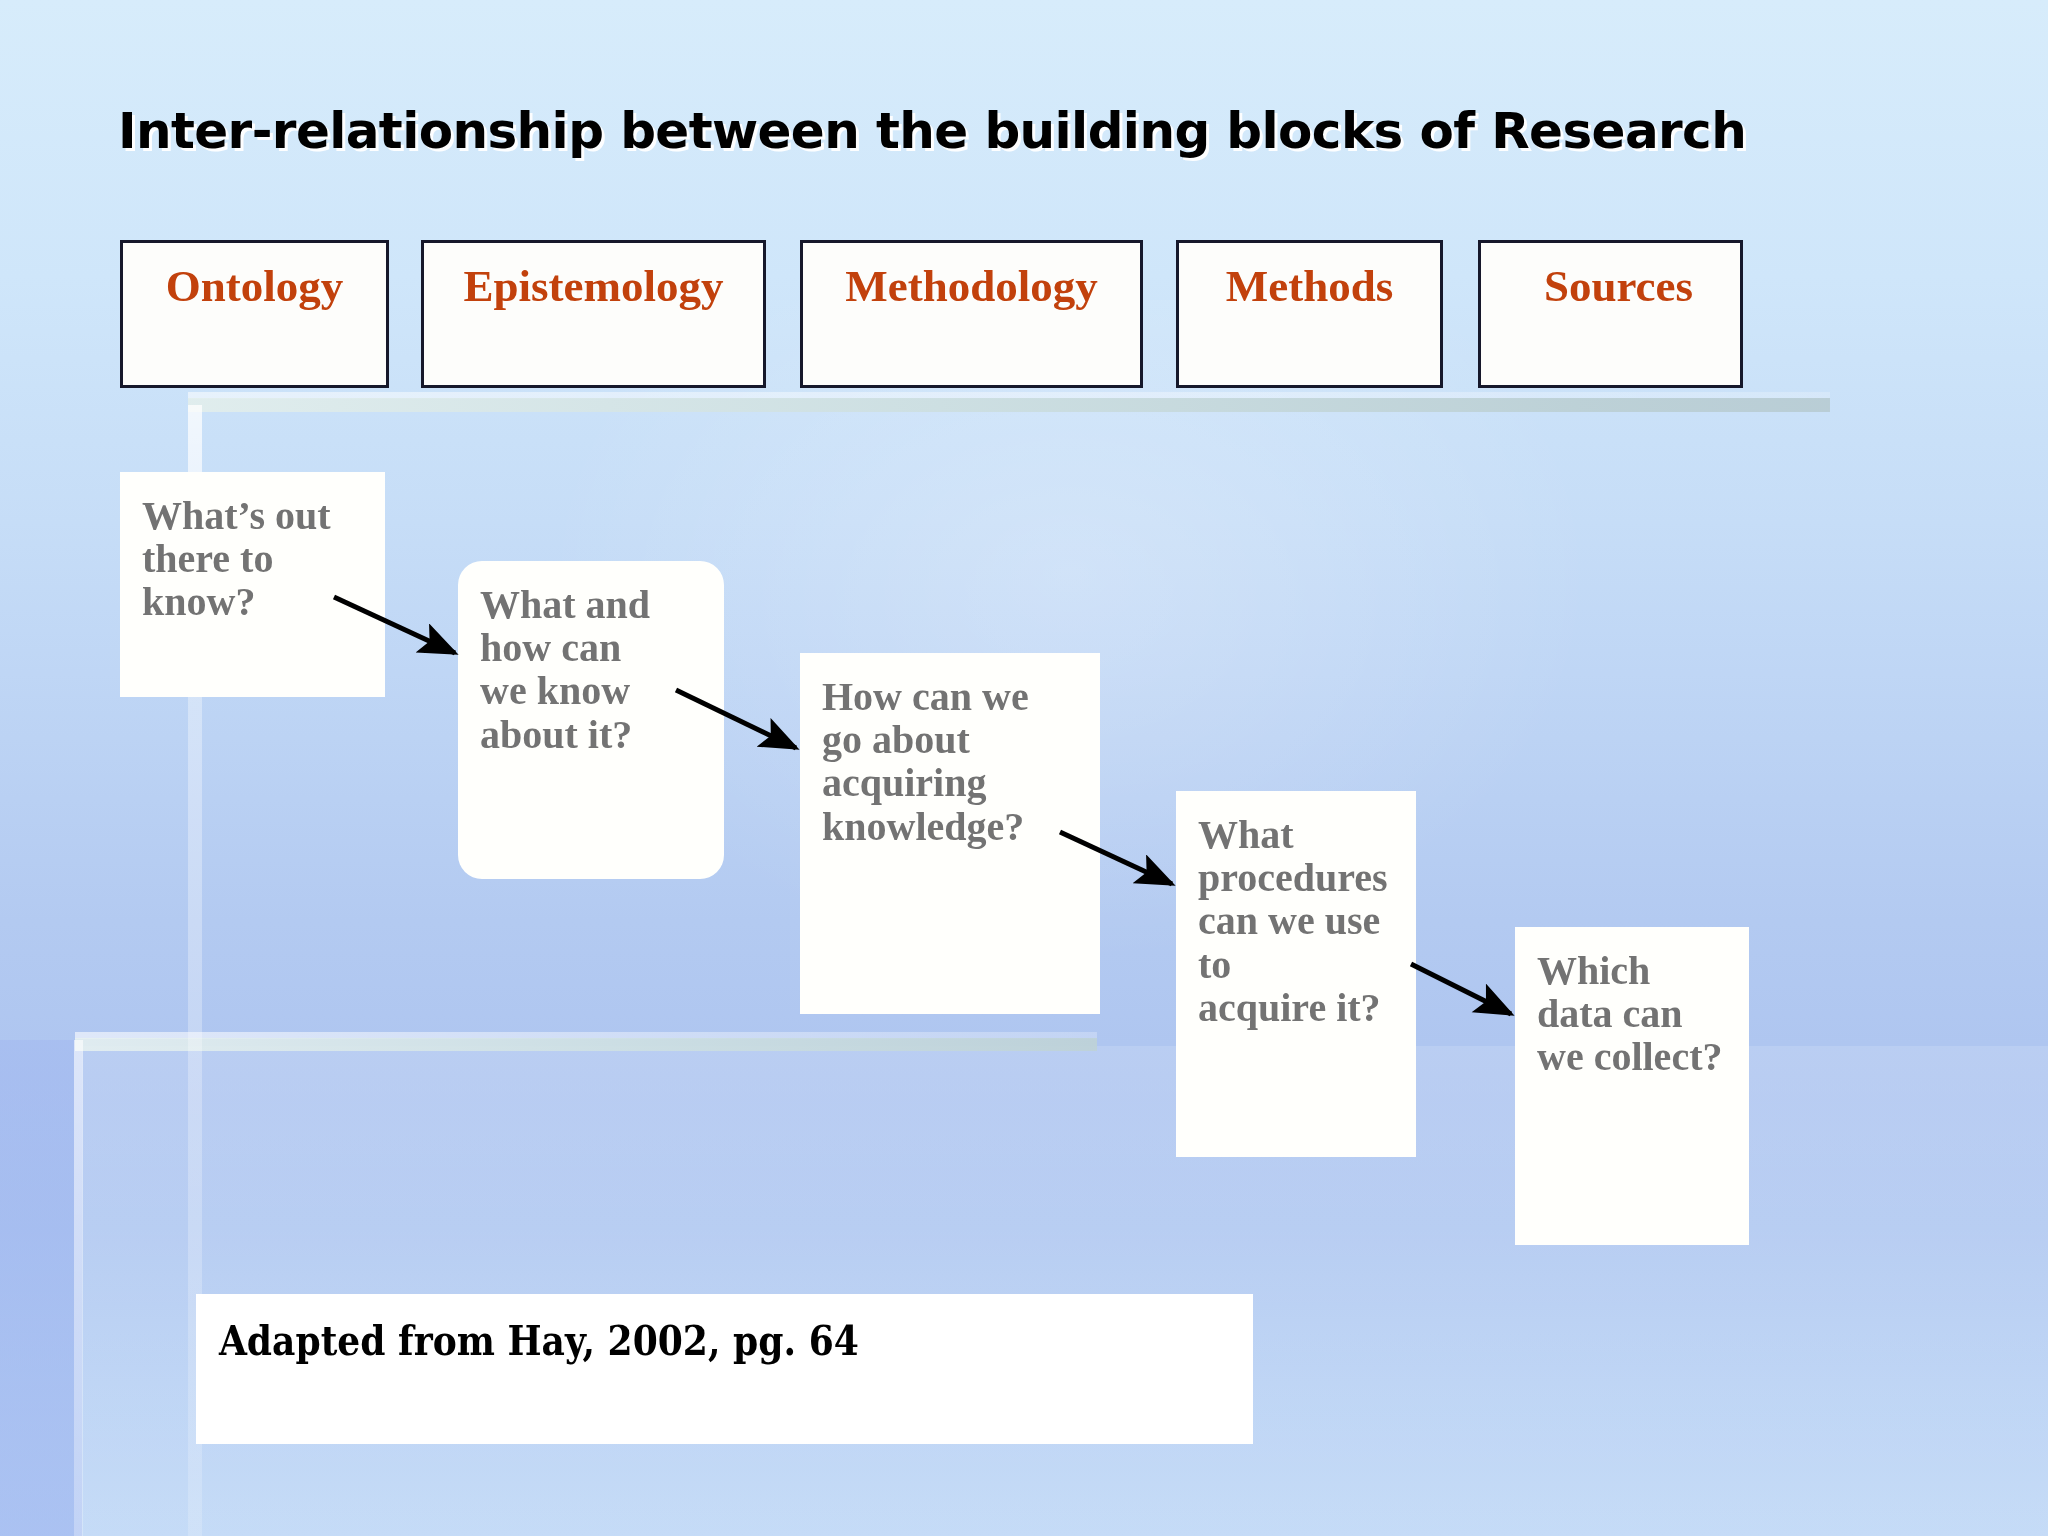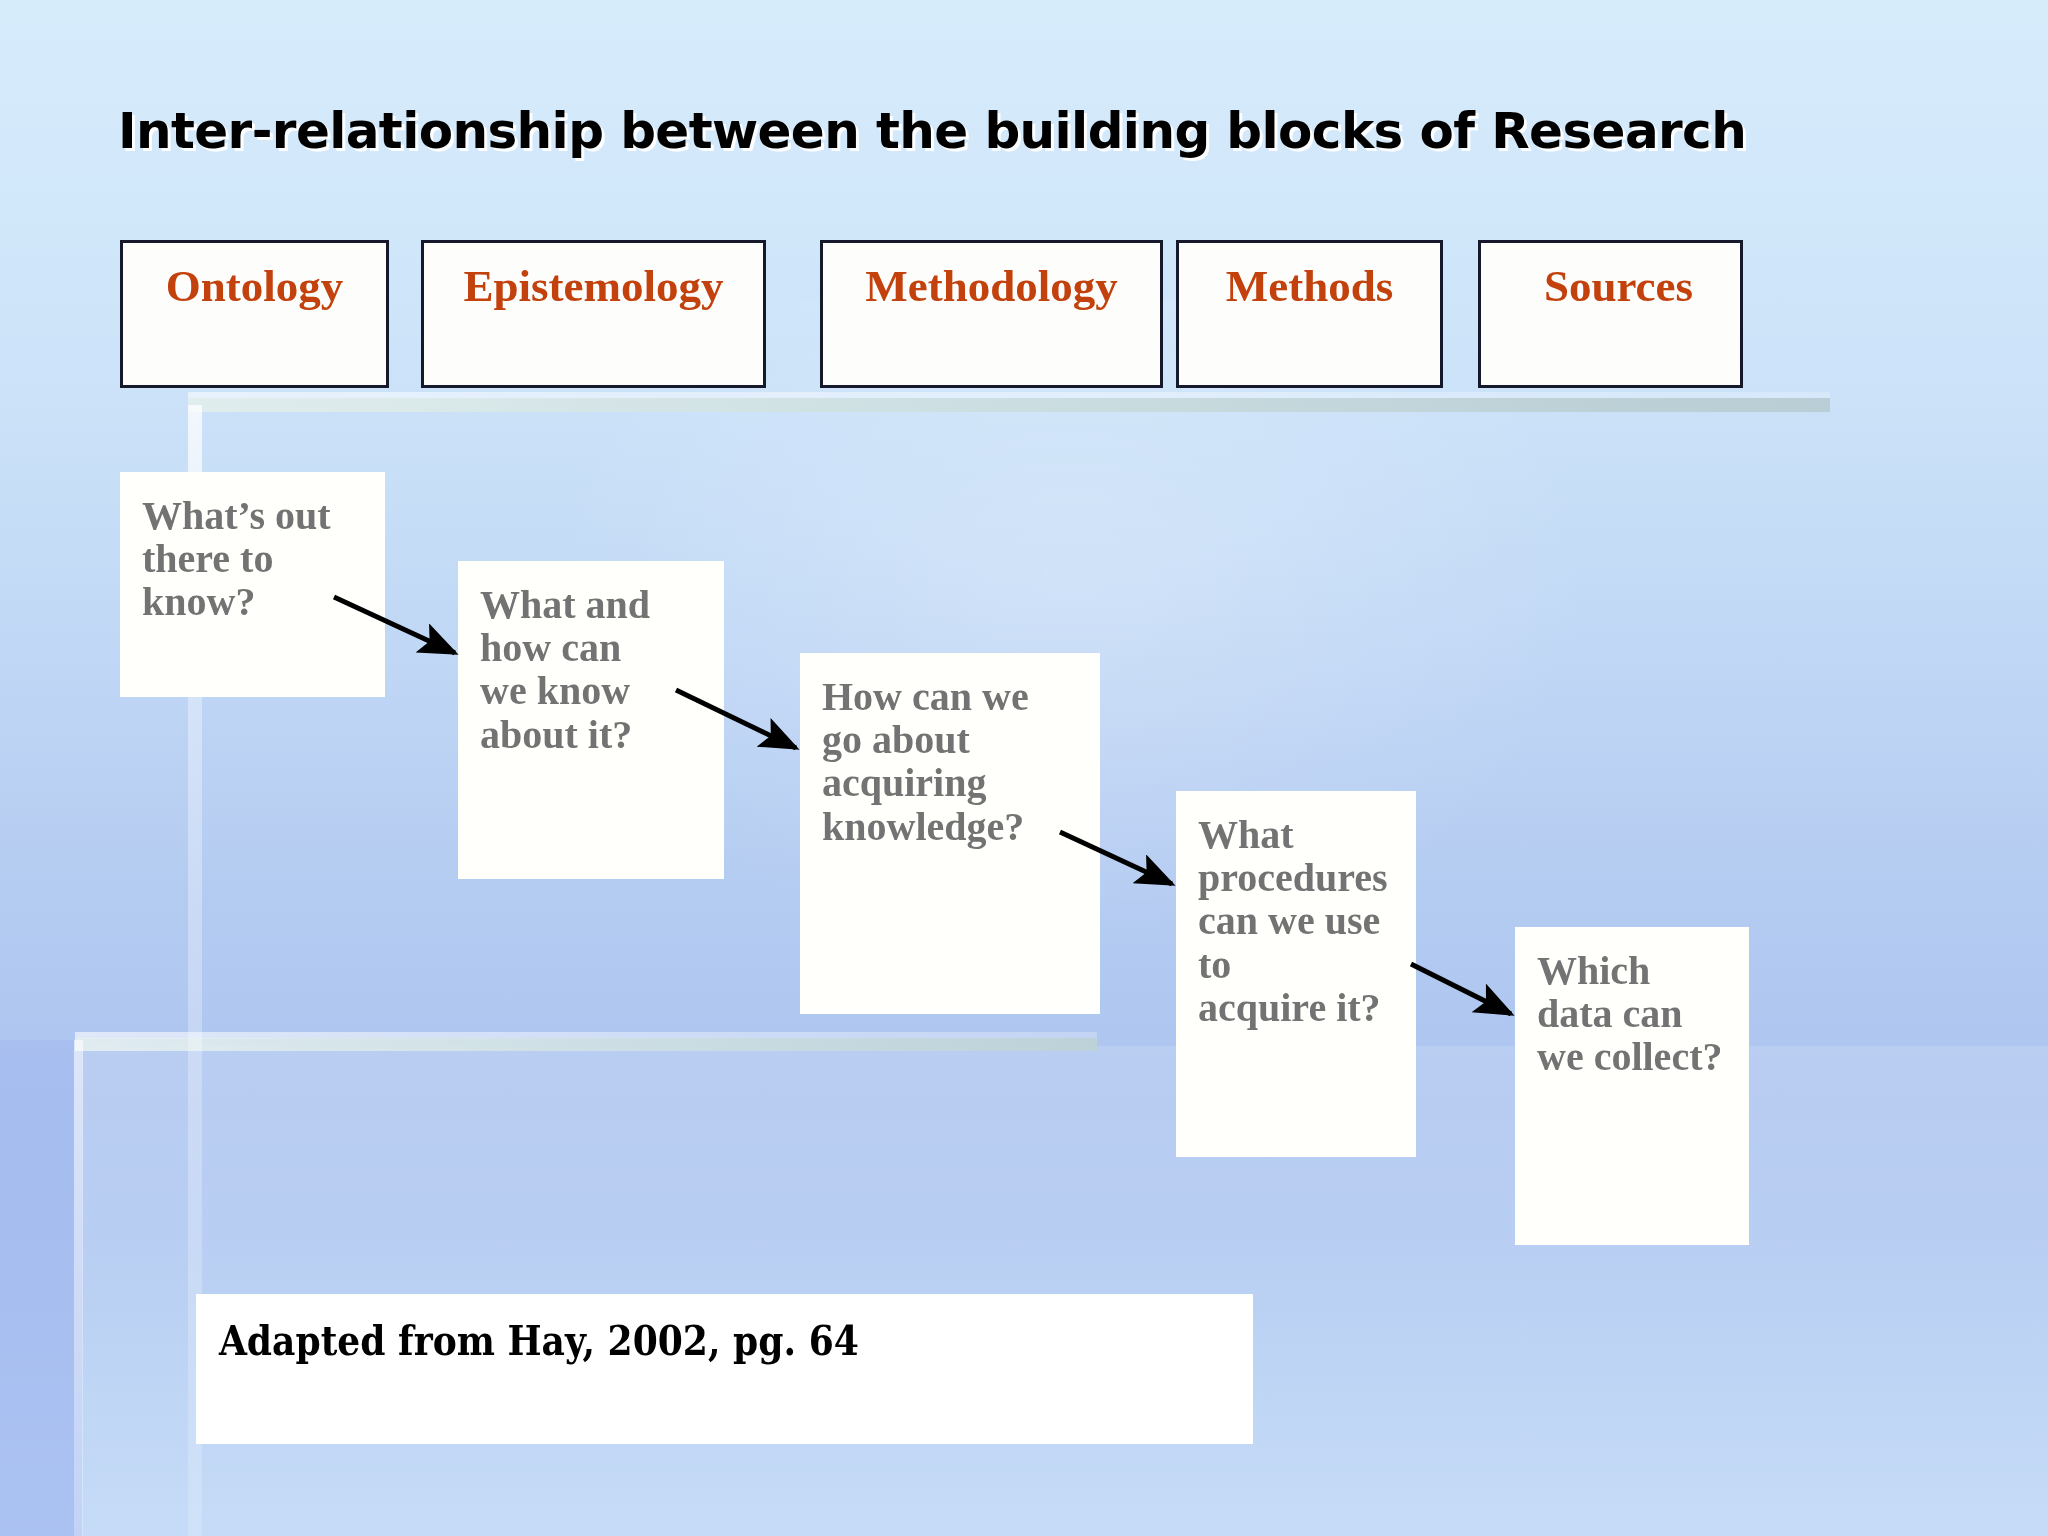--- a/index.html
+++ b/index.html
@@ -191,37 +191,37 @@
   <div class="deco" id="deco-vertical-stripe-2"></div>
 
   <div id="page-title">Inter-relationship between the building blocks of Research</div>
 
   <div class="header-box" style="left:120px; top:240px; width:269px; height:148px;">
     <span class="label">Ontology</span>
   </div>
   <div class="header-box" style="left:421px; top:240px; width:345px; height:148px;">
     <span class="label">Epistemology</span>
   </div>
-  <div class="header-box" style="left:820px; top:240px; width:343px; height:148px;">
+  <div class="header-box" style="left:800px; top:240px; width:343px; height:148px;">
     <span class="label">Methodology</span>
   </div>
   <div class="header-box" style="left:1176px; top:240px; width:267px; height:148px;">
     <span class="label">Methods</span>
   </div>
   <div class="header-box" style="left:1478px; top:240px; width:265px; height:148px;padding-left:16px;">
     <span class="label">Sources</span>
   </div>
 
   <div class="flow-box" style="left:120px; top:472px; width:265px; height:225px;">
     <div class="text">What’s out
 there to
 know?</div>
   </div>
 
-  <div class="flow-box" style="left:458px; top:561px; width:266px; height:318px;">
+  <div class="flow-box" style="left:458px; top:561px; width:266px; height:318px;border-radius:24px;">
     <div class="text">What and
 how can
 we know
 about it?</div>
   </div>
 
   <div class="flow-box" style="left:800px; top:653px; width:300px; height:361px;">
     <div class="text">How can we
 go about
 acquiring

